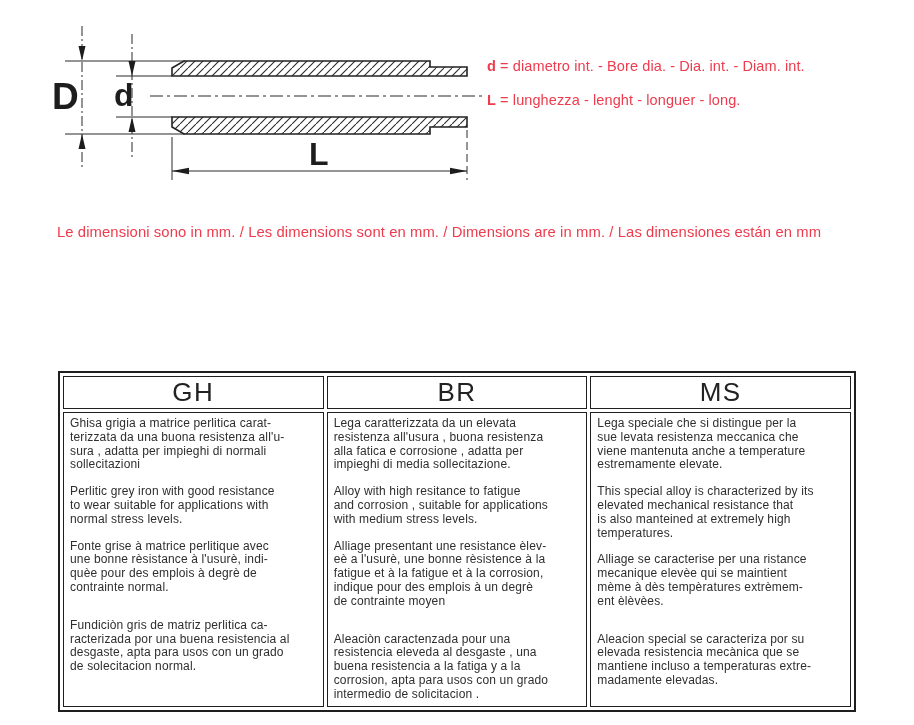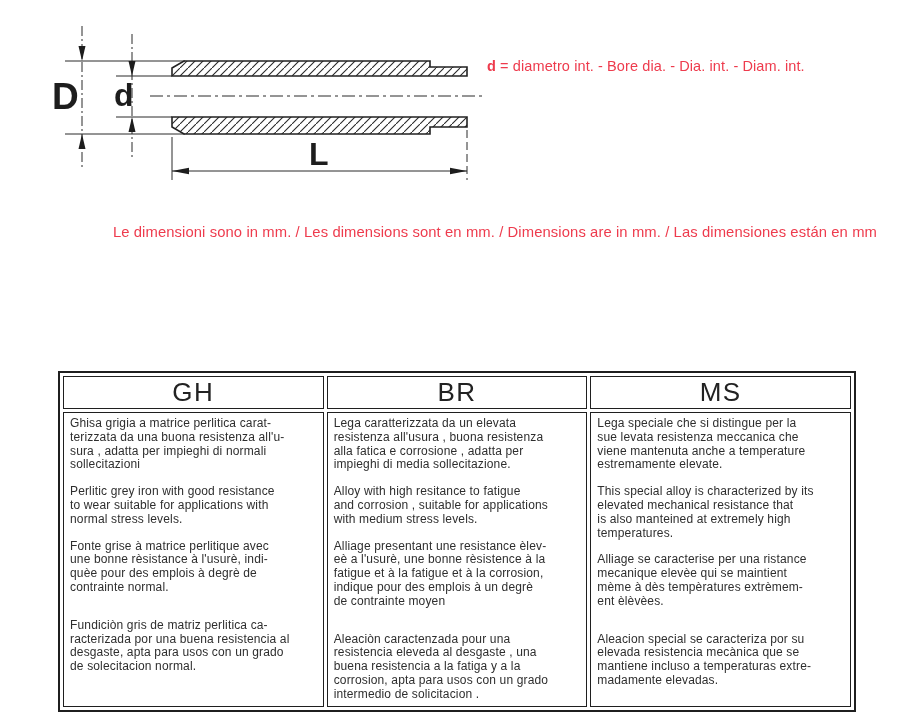--- a/index.html
+++ b/index.html
@@ -40,21 +40,20 @@
   
   .note {
     position: absolute;
     left: 57px;
     top: 224px;
     width: 820px;
     color: #ee3b4d;
     font-size: 14.8px;
     letter-spacing: 0.1px;
     white-space: nowrap;
-    text-align: right;
   }
 
   
   table.materials {
     position: absolute;
     left: 58px;
     top: 371px;
     width: 798px;
     border: 2px solid #1f1f1f;
     border-collapse: separate;
@@ -133,20 +132,24 @@
       <text class="dimlabel" x="0" y="105" font-size="37">D</text>
       <text class="dimlabel" x="62" y="102" font-size="32">d</text>
       <text class="dimlabel" x="257" y="161" font-size="32">L</text>
     </svg>
   </div>
 
   <div class="legend">
     <div class="legend-row">
       <span class="legend-sym">d</span>
       <span class="legend-txt">= diametro int. - Bore dia. - Dia. int. - Diam. int.</span>
+    </div>
+    <div class="legend-row">
+      <span class="legend-sym">L</span>
+      <span class="legend-txt">= lunghezza - lenght - longuer - long.</span>
     </div>
   </div>
 
   <div class="note">Le dimensioni sono in mm. / Les dimensions sont en mm. / Dimensions are in mm. / Las dimensiones están en mm</div>
 
   <table class="materials">
     <thead>
       <tr>
         <th>GH</th>
         <th>BR</th>

